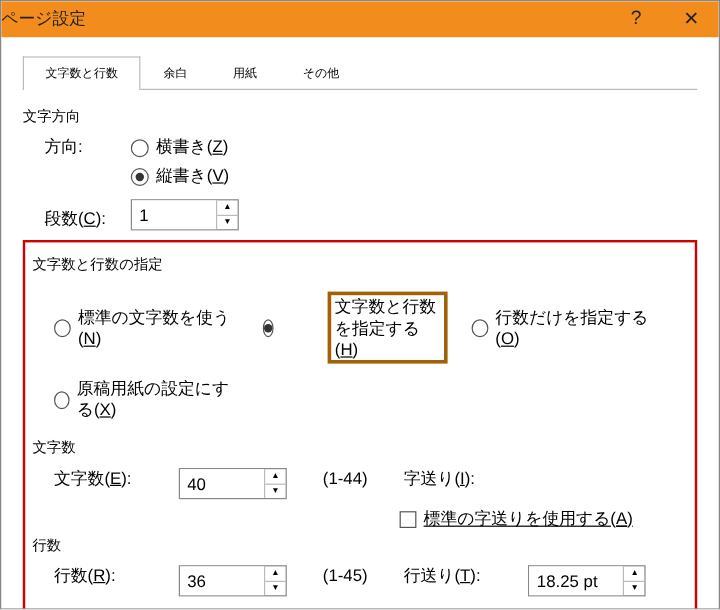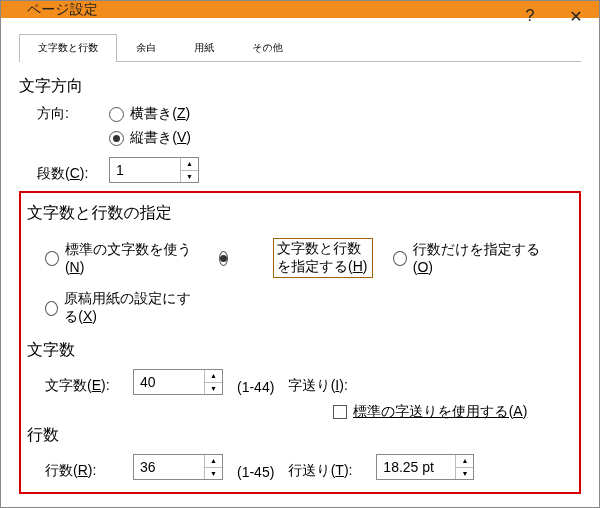--- a/index.html
+++ b/index.html
@@ -1,39 +1,39 @@
 <!DOCTYPE html>
 <html><head>
 <meta charset="utf-8">
 <style>
   * { box-sizing: border-box; font-family: "Yu Gothic UI", "Segoe UI", Meiryo, sans-serif; }
   body { margin: 0; background: #fff; font-size: 14px; color: #000; }
   .window { width: 600px; height: 508px; border: 1px solid #888; background: #fff; overflow: hidden; }
-  .titlebar { height: 17px; background: #f28c1c; display: flex; padding-left: 26px; color: #222; font-size: 14px; }
+  .titlebar { height: 30px; background: #f28c1c; display: flex; align-items: center; padding-left: 0; color: #222; font-size: 14px; }
   .titlebar .spacer { flex: 1; }
   .titlebar .btn { width: 46px; height: 30px; display: flex; align-items: center; justify-content: center; font-size: 16px; color: #222; }
   .content { padding: 16px 18px 0 18px; }
   .tabs { display: flex; border-bottom: 1px solid #bbb; margin-bottom: 14px; }
   .tab { padding: 6px 18px; border: 1px solid transparent; border-bottom: none; font-size: 10px; cursor: pointer; }
   .tab.active { border-color: #bbb; background: #fff; margin-bottom: -1px; }
-  .section-title { font-size: 16px; margin: 4px 0 8px 0; }
+  .section-title { font-size: 12px; margin: 4px 0 8px 0; }
   .row { display: flex; align-items: flex-end; margin: 6px 0; }
   .lbl { width: 90px; padding-left: 18px; }
   .radio { display: inline-flex; align-items: center; margin-right: 20px; cursor: pointer; }
   .radio-input { width: 15px; height: 15px; border: 1px solid #555; border-radius: 50%; margin-right: 6px; display: inline-flex; align-items: center; justify-content: center; }
   .radio-input.checked::after { content: ""; width: 7px; height: 7px; background: #333; border-radius: 50%; }
   .spinner { display: inline-flex; border: 1px solid #888; height: 26px; background: #fff; }
   .spinner input { border: none; width: 70px; padding: 0 6px; font-size: 14px; outline: none; }
   .spin-btns { display: flex; flex-direction: column; width: 18px; border-left: 1px solid #bbb; }
   .spin-btns div { flex: 1; display: flex; align-items: center; justify-content: center; font-size: 7px; cursor: pointer; }
   .spin-btns div:first-child { border-bottom: 1px solid #bbb; }
   .framed { border: 2px solid #d40000; padding: 6px 6px 10px 6px; margin-top: 8px; }
   .opt-grid { display: grid; grid-template-columns: 1fr 1fr 1fr; row-gap: 12px; padding: 6px 6px 10px 18px; }
-  .opt-grid .radio.boxed span.txt { border: 1px solid #a16207; padding: 1px 3px; margin-left: 39px; }
-  .sub-row { display: flex; align-items: flex-end; margin: 8px 0 2px 0; padding-left: 18px; gap: 8px; }
+  .opt-grid .radio.boxed span.txt { border: 3px solid #a16207; padding: 1px 3px; margin-left: 39px; }
+  .sub-row { display: flex; align-items: flex-start; margin: 8px 0 2px 0; padding-left: 18px; gap: 24px; }
   .sub-lbl { width: 80px; }
   .range { margin: 0 6px; }
   .chk { display: inline-flex; align-items: center; margin-left: 6px; cursor: pointer; text-decoration: underline; }
   .chk-box { width: 14px; height: 14px; border: 1px solid #555; margin-right: 6px; }
   u { text-decoration: underline; }
 </style>
 </head>
 <body>
 
 <div class="window">

